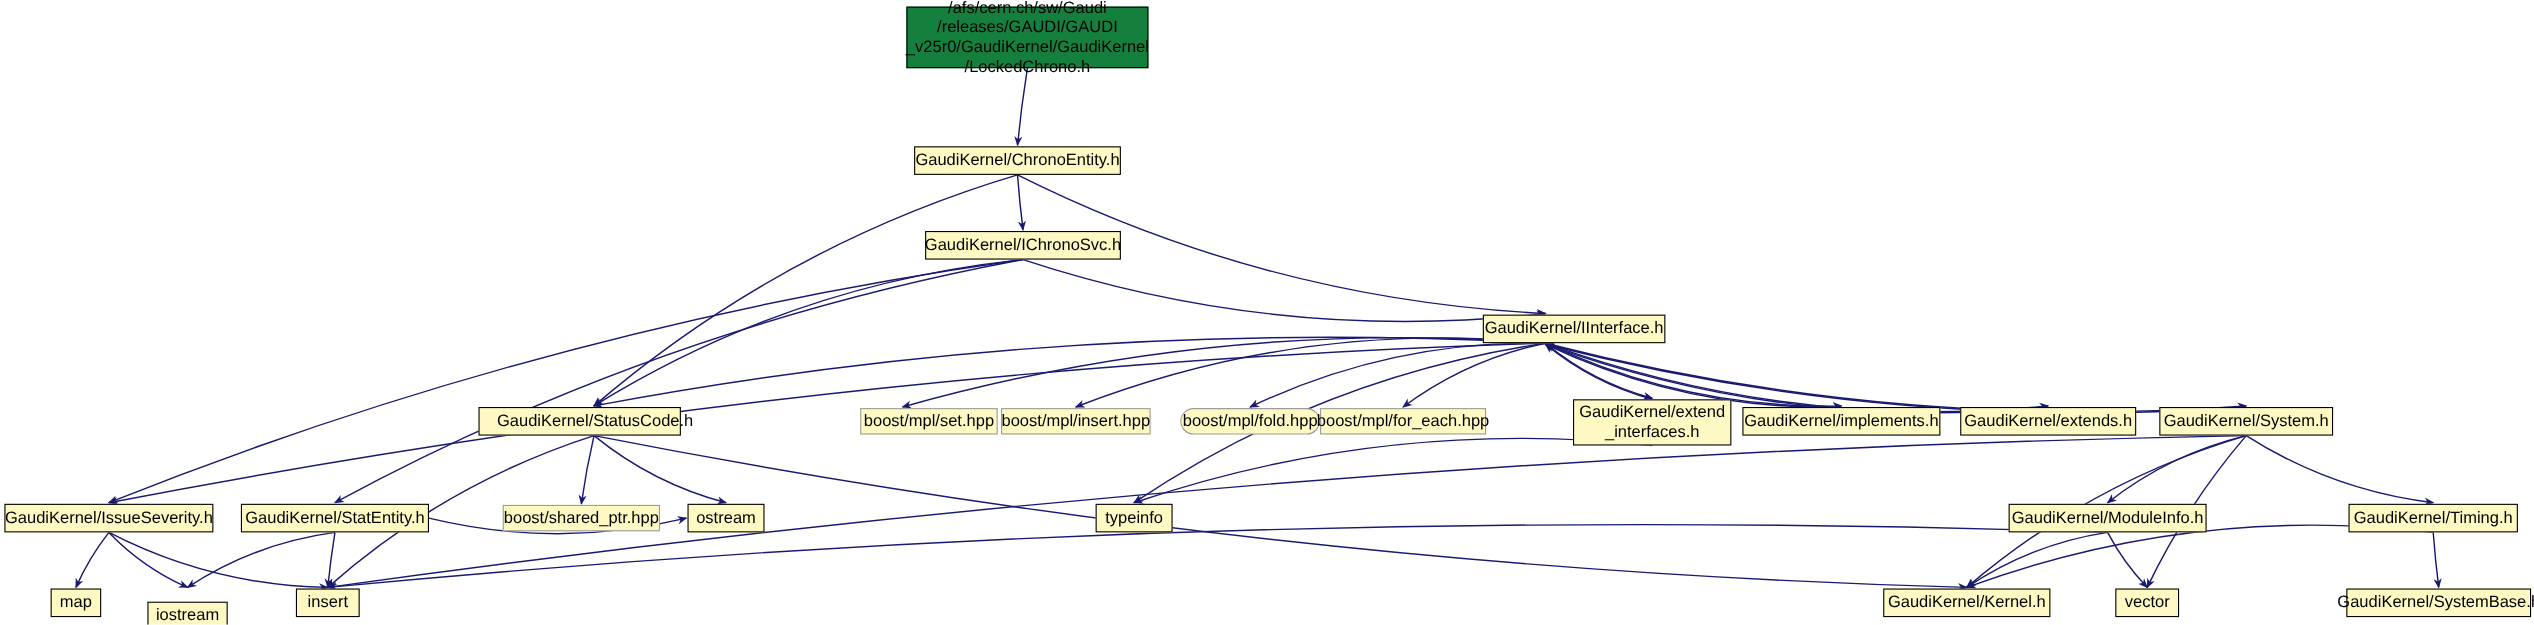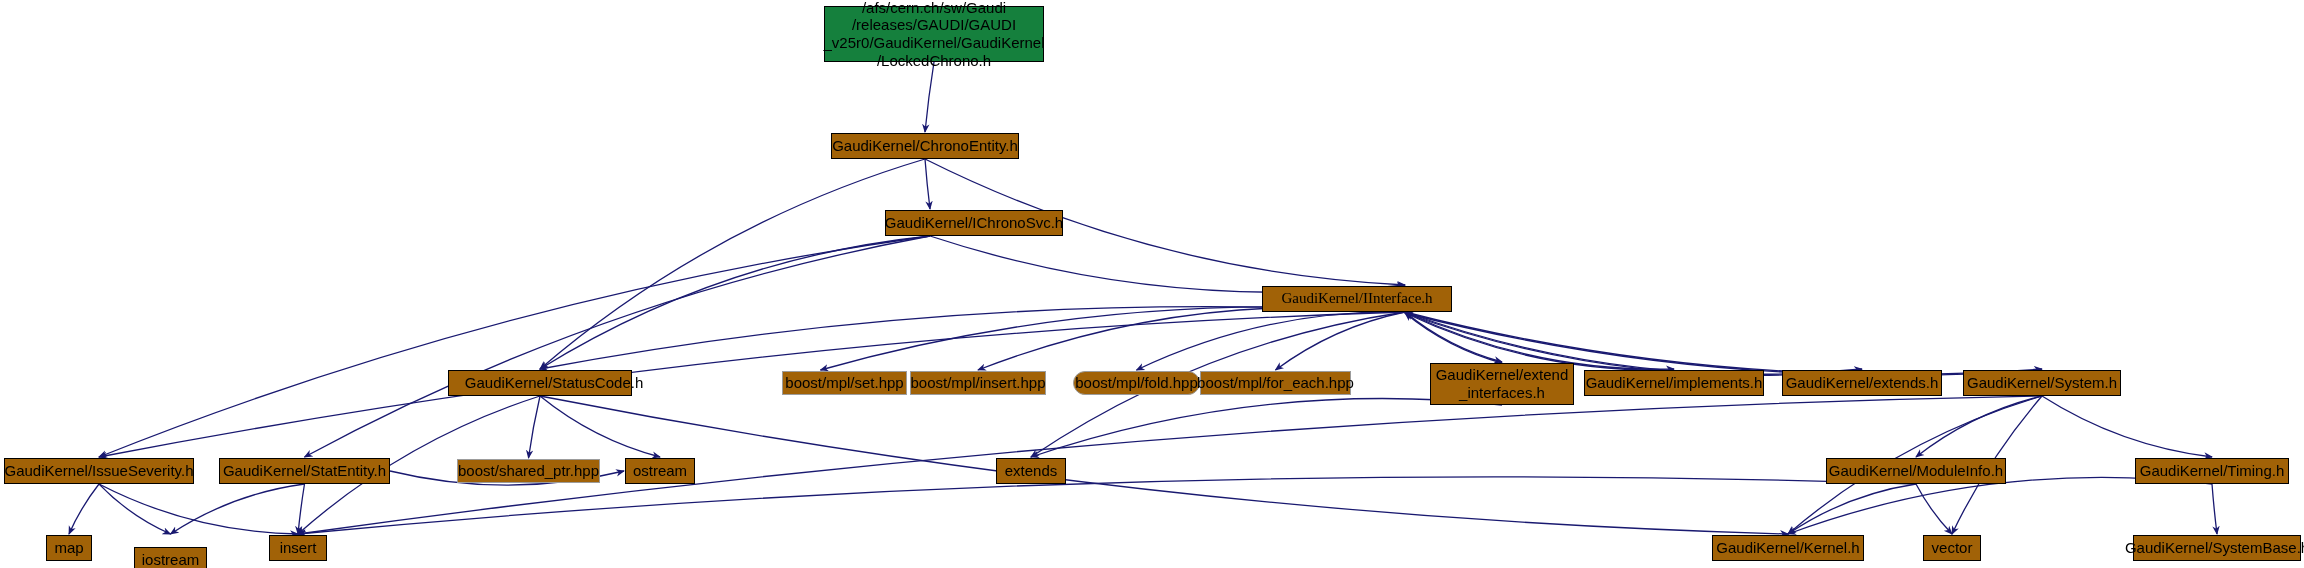--- a/index.html
+++ b/index.html
@@ -1,20 +1,20 @@
 <!DOCTYPE html>
 <html><head>
 <meta charset="utf-8">
 <style>
   html,body{margin:0;padding:0;background:#ffffff;}
   #canvas{position:relative;width:2304px;height:568px;background:#ffffff;
           font-family:"Liberation Sans","DejaVu Sans",sans-serif;overflow:hidden;}
   svg.edges{position:absolute;left:0;top:0;width:2304px;height:568px;}
   .node{position:absolute;box-sizing:border-box;display:flex;align-items:center;
-        justify-content:center;text-align:center;background:#a16207;
+        justify-content:center;text-align:center;background:#fef9c3;
         border:1px solid #000000;color:#000000;font-size:15px;line-height:1.18;
         letter-spacing:0px;white-space:pre-line;padding:0 4px;}
   .node.ext{border:1px solid #9c9c9c;}
   .node.root{background:#15803d;border:1px solid #000000;font-size:15px;}
 </style>
 </head>
 <body>
 
 <div id="canvas">
   <svg class="edges" viewBox="0 0 2304 568" xmlns="http://www.w3.org/2000/svg">
@@ -69,37 +69,37 @@
         <path d="M1502,405 Q1260.7662606834515,379.0655534981852 1031,457" marker-end="url(#ah)"></path>
         <path d="M390,471 Q507,499.314 624,471" marker-end="url(#ah)"></path>
       </g>
   </svg>
   <div id="node-layer">
       <div class="node root" style="left: 824px; top: 6px; width: 220px; height: 56px;">/afs/cern.ch/sw/Gaudi
 /releases/GAUDI/GAUDI
 _v25r0/GaudiKernel/GaudiKernel
 /LockedChrono.h</div>
       <div class="node" style="left: 831px; top: 133px; width: 188px; height: 26px;">GaudiKernel/ChronoEntity.h</div>
-      <div class="node" style="left: 841px; top: 210px; width: 178px; height: 26px; margin-left: 44px;">GaudiKernel/IChronoSvc.h</div>
-      <div class="node" style="left: 1262px; top: 286px; width: 190px; height: 26px; font-family: Liberation Serif, serif;">GaudiKernel/IInterface.h</div>
-      <div class="node" style="left: 448px; top: 370px; width: 184px; height: 26px; padding-left: 32px;">GaudiKernel/StatusCode.h</div>
+      <div class="node" style="left: 841px; top: 210px; width: 178px; height: 26px;">GaudiKernel/IChronoSvc.h</div>
+      <div class="node" style="left: 1348px; top: 286px; width: 166px; height: 26px;">GaudiKernel/IInterface.h</div>
+      <div class="node" style="left: 435px; top: 370px; width: 184px; height: 26px; padding-left: 32px;">GaudiKernel/StatusCode.h</div>
       <div class="node ext" style="left: 758px; top: 371px; width: 125px; height: 24px; margin-left: 24px;">boost/mpl/set.hpp</div>
       <div class="node ext" style="left: 910px; top: 371px; width: 136px; height: 24px;">boost/mpl/insert.hpp</div>
       <div class="node ext" style="left: 1073px; top: 371px; width: 127px; height: 24px; border-radius: 12px;">boost/mpl/fold.hpp</div>
       <div class="node ext" style="left: 1200px; top: 371px; width: 151px; height: 24px;">boost/mpl/for_each.hpp</div>
       <div class="node" style="left: 1430px; top: 363px; width: 144px; height: 42px;">GaudiKernel/extend
 _interfaces.h</div>
       <div class="node" style="left: 1584px; top: 370px; width: 180px; height: 26px;">GaudiKernel/implements.h</div>
       <div class="node" style="left: 1782px; top: 370px; width: 160px; height: 26px;">GaudiKernel/extends.h</div>
       <div class="node" style="left: 1963px; top: 370px; width: 158px; height: 26px;">GaudiKernel/System.h</div>
       <div class="node" style="left: 4px; top: 458px; width: 190px; height: 26px;">GaudiKernel/IssueSeverity.h</div>
       <div class="node" style="left: 219px; top: 458px; width: 171px; height: 26px;">GaudiKernel/StatEntity.h</div>
       <div class="node ext" style="left: 457px; top: 459px; width: 143px; height: 24px;">boost/shared_ptr.hpp</div>
       <div class="node" style="left: 625px; top: 458px; width: 70px; height: 26px;">ostream</div>
-      <div class="node" style="left: 996px; top: 458px; width: 70px; height: 26px;">extends</div>
+      <div class="node" style="left: 996px; top: 458px; width: 70px; height: 26px;">typeinfo</div>
       <div class="node" style="left: 1826px; top: 458px; width: 180px; height: 26px;">GaudiKernel/ModuleInfo.h</div>
       <div class="node" style="left: 2135px; top: 458px; width: 154px; height: 26px; text-align: center;">GaudiKernel/Timing.h</div>
       <div class="node" style="left: 46px; top: 535px; width: 46px; height: 26px;">map</div>
       <div class="node" style="left: 134px; top: 535px; width: 73px; height: 26px; margin-top: 12px;">iostream</div>
       <div class="node" style="left: 269px; top: 535px; width: 58px; height: 26px;">insert</div>
       <div class="node" style="left: 1712px; top: 535px; width: 152px; height: 26px;">GaudiKernel/Kernel.h</div>
       <div class="node" style="left: 1923px; top: 535px; width: 58px; height: 26px;">vector</div>
       <div class="node" style="left: 2133px; top: 535px; width: 168px; height: 26px;">GaudiKernel/SystemBase.h</div>
     </div>
 </div>

